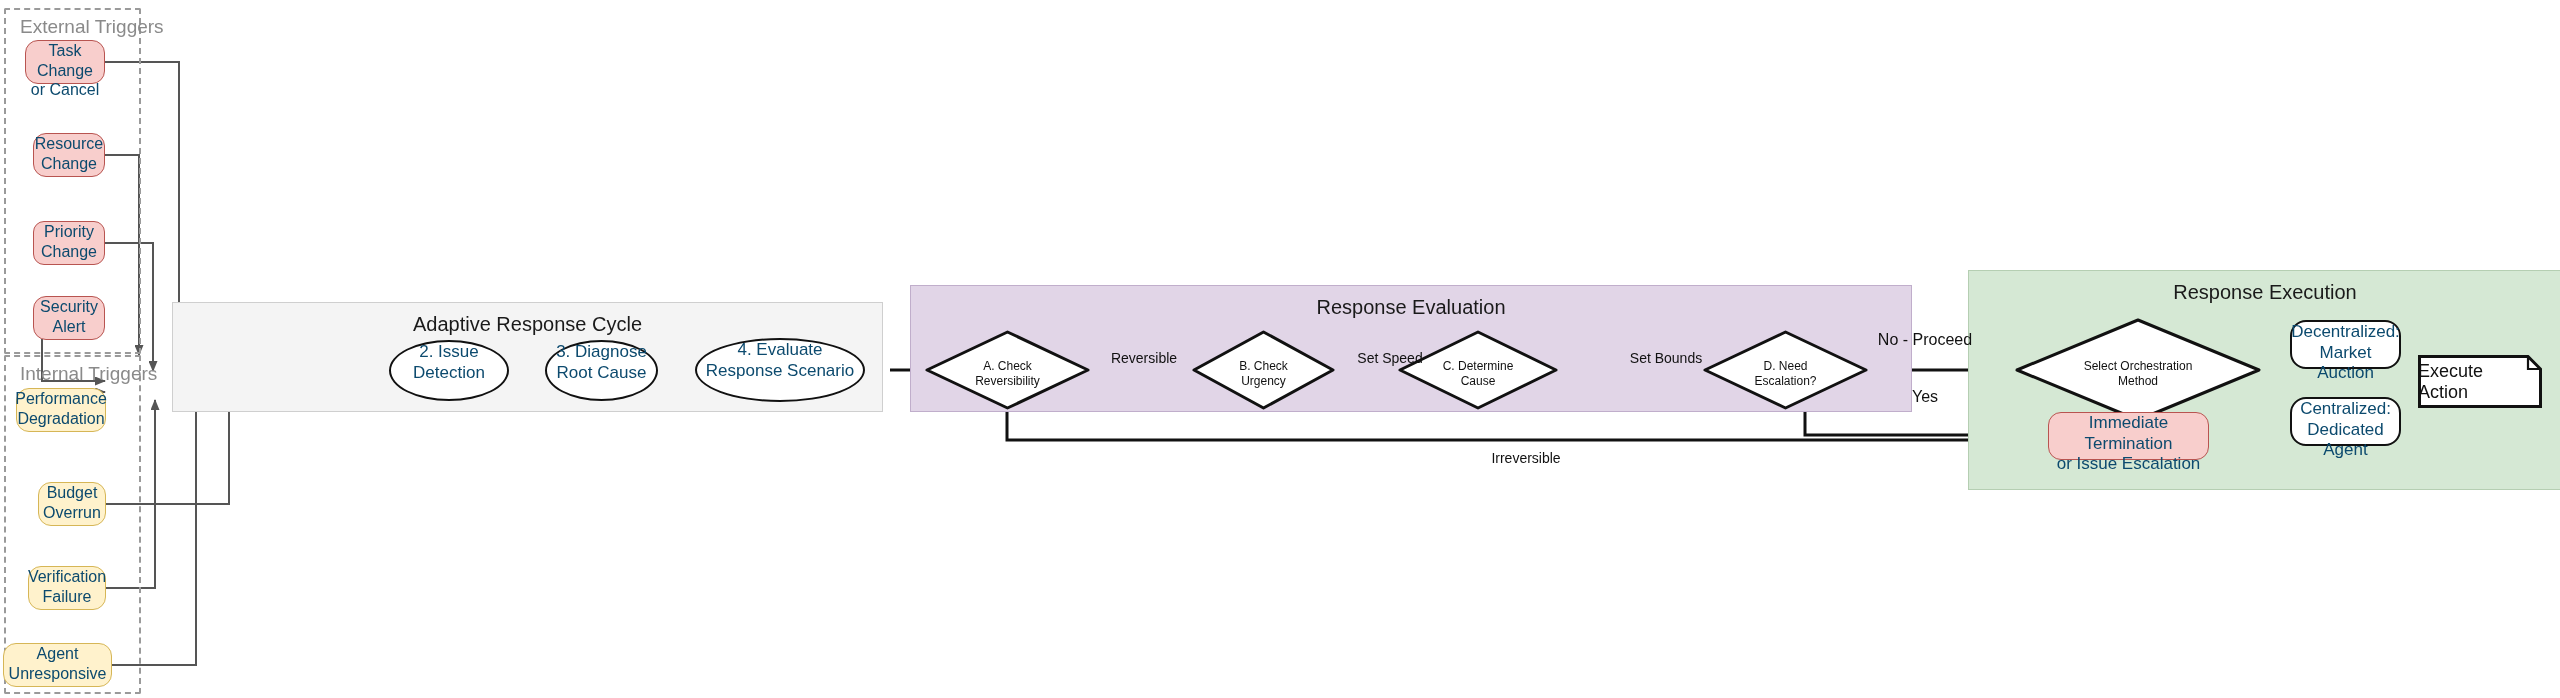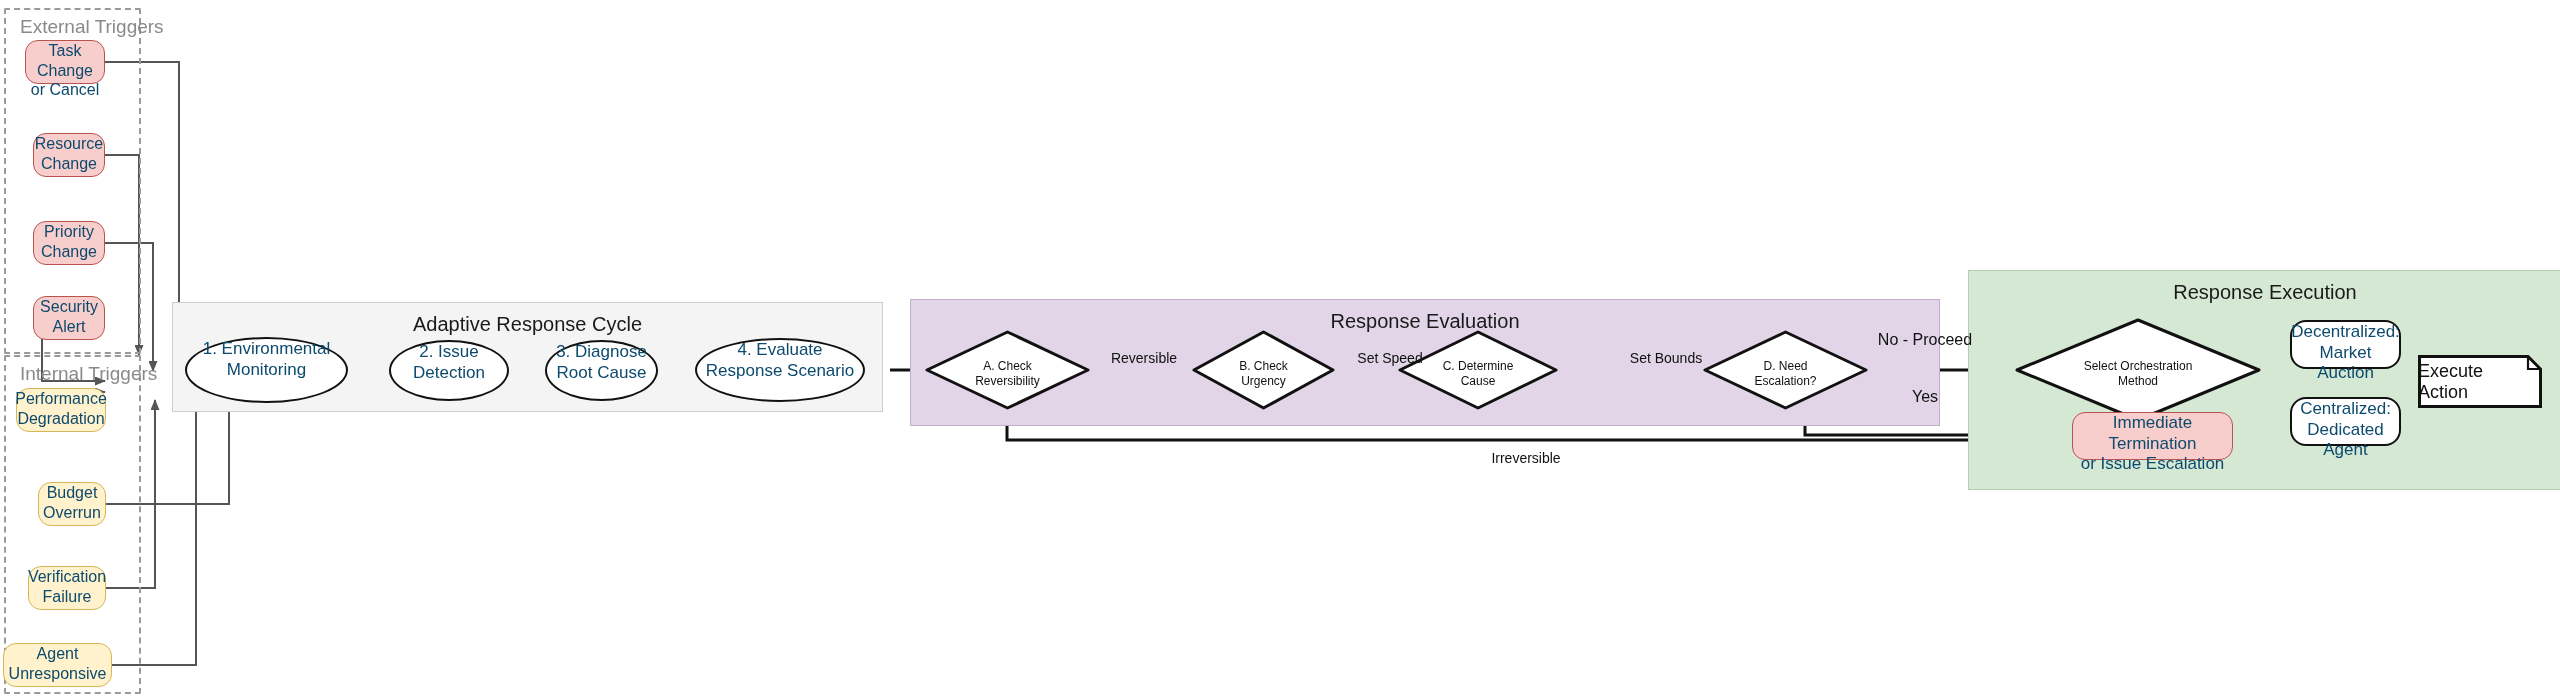--- a/index.html
+++ b/index.html
@@ -71,21 +71,21 @@
     line-height: 1.22;
     color: #0c4a6e;
   }
   .rrect {
     border: 1.6px solid #46454a;
     border-radius: 13px;
     font-size: 16px;
   }
   .trig-ext { background: #f8cecc; border-color: #b85450; }
   .trig-int { background: #fff2cc; border-color: #d6b656; }
-  .term-red { background: #f8cecc; border-color: #b85450; font-size: 17px; margin-left: 24px; }
+  .term-red { background: #f8cecc; border-color: #b85450; font-size: 17px; }
 
   .ellipse {
     border: 2.2px solid #111111;
     border-radius: 50%;
     background: #ffffff;
     font-size: 17px;
   }
   .plain-rrect {
     border: 2.2px solid #111111;
     border-radius: 16px;
@@ -199,41 +199,41 @@
   </div>
 
   <div class="group-dashed" style="left:4px; top:355px; width:133px; height:335px;">
     <span class="group-title">Internal Triggers</span>
   </div>
 
   <div class="group-solid grp-adaptive" style="left:172px; top:302px; width:709px; height:108px;">
     <span class="group-title">Adaptive Response Cycle</span>
   </div>
 
-  <div class="group-solid grp-eval" style="left:910px; top:299px; width:1000px; height:125px;padding-left:28px;">
+  <div class="group-solid grp-eval" style="left:910px; top:285px; width:1000px; height:125px;">
     <span class="group-title">Response Evaluation</span>
   </div>
 
   <div class="group-solid grp-exec" style="left:1968px; top:270px; width:592px; height:218px;">
     <span class="group-title">Response Execution</span>
   </div>
 
   <div class="node rrect trig-ext" style="left:25px; top:40px; width:80px; height:44px;">
     <span>
       <span>Task Change</span><br><span>or Cancel</span>
     </span>
   </div>
 
   <div class="node rrect trig-ext" style="left:33px; top:133px; width:72px; height:44px;">
     <span>
       <span>Resource</span><br><span>Change</span>
     </span>
   </div>
 
-  <div class="node rrect trig-ext" style="left:33px; top:221px; width:72px; height:44px;">
+  <div class="node rrect trig-ext" style="left:33px; top:221px; width:72px; height:44px;border-radius:11px;">
     <span>
       <span>Priority</span><br><span>Change</span>
     </span>
   </div>
 
   <div class="node rrect trig-ext" style="left:33px; top:296px; width:72px; height:44px;">
     <span>
       <span>Security</span><br><span>Alert</span>
     </span>
   </div>
@@ -255,25 +255,20 @@
       <span>Verification</span><br><span>Failure</span>
     </span>
   </div>
 
   <div class="node rrect trig-int" style="left:3px; top:643px; width:109px; height:44px;">
     <span>
       <span>Agent</span><br><span>Unresponsive</span>
     </span>
   </div>
 
-  <div class="node ellipse" style="left:185px; top:337px; width:163px; height:66px;">
-    <span>
-      <span>1. Environmental</span><br><span>Monitoring</span>
-    </span>
-  </div>
 
   <div class="node ellipse" style="left:389px; top:340px; width:120px; height:61px;">
     <span>
       <span>2. Issue</span><br><span>Detection</span>
     </span>
   </div>
 
   <div class="node ellipse" style="left:545px; top:340px; width:113px; height:61px;">
     <span>
       <span>3. Diagnose</span><br><span>Root Cause</span>

